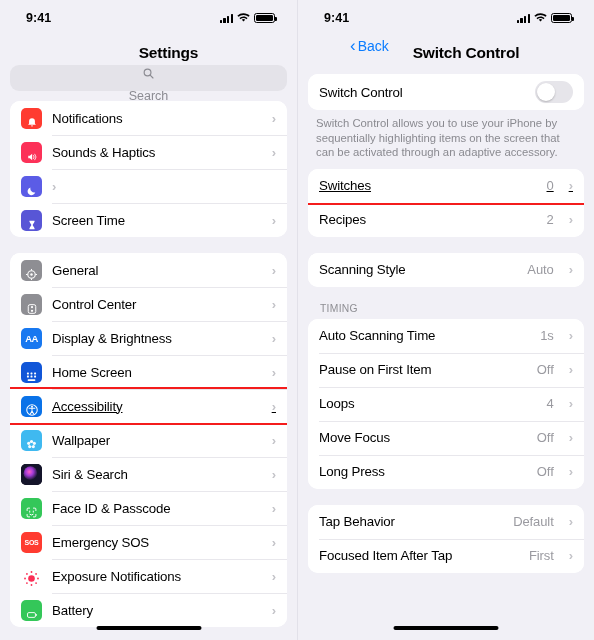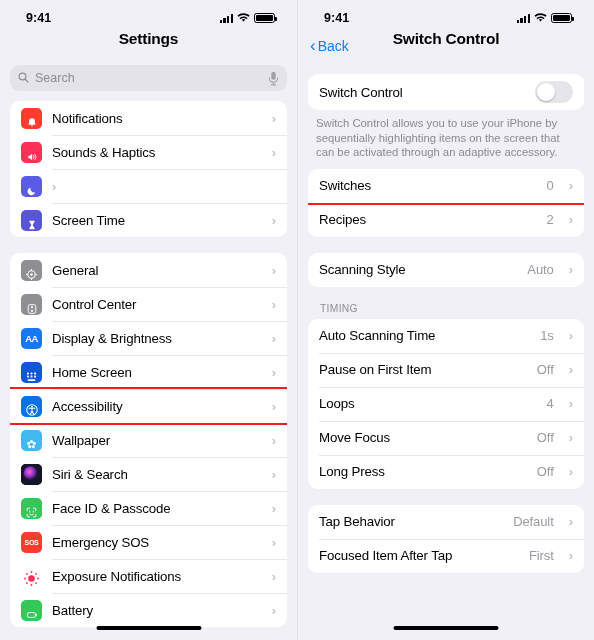--- a/index.html
+++ b/index.html
@@ -39,36 +39,36 @@
     border-radius: 2.6px; position: relative; padding: 1px;
   }
   .batt::after {
     content:""; position:absolute; right:-3px; top:3.2px;
     width:1.7px; height:4px; background:#000; border-radius:0 1px 1px 0;
   }
   .batt span { display:block; height:100%; width:100%; background:#000; border-radius:1.2px; }
 
   
   .navbar {
-    height: 32px; display: flex; align-items: flex-start;
-    justify-content: center; position: relative;
+    height: 32px; display: flex; align-items: flex-end;
+    justify-content: center; position: relative; margin-left: 40px;
   }
   .nav-title { font-size: 15.5px; font-weight: bold; color: #000; letter-spacing: -.2px; }
   .back-btn {
     position: absolute; left: 12px; top: 50%; transform: translateY(-50%);
     display: flex; align-items: center; gap: 2px;
     color: #0a7cff; font-size: 14px; cursor: pointer;
   }
   .back-chev { font-size: 17px; line-height: 1; font-weight: 300; margin-top:-1px; }
 
   
   .search-wrap { padding: 3px 10px 10px 10px; }
   .search-bar {
     height: 26px; background: #e4e3e9; border-radius: 9px;
-    display: flex; align-items: center; padding: 0 8px; gap: 6px;
+    display: flex; align-items: center; padding: 0 8px; gap: 6px; flex-direction: column;
   }
   .search-ph { font-size: 12.5px; color: #8c8c93; flex: 1; }
   .mic-ic { width: 11px; height: 15px; opacity: .55; }
 
   
   .group {
     background: #ffffff; border-radius: 10px;
     margin: 0 10px 16px 10px; overflow: hidden;
   }
   .row {
@@ -104,21 +104,21 @@
     width: 38px; height: 22px; border-radius: 11px;
     background: #e6e5ea; position: relative; flex: none; cursor: pointer;
   }
   .toggle .knob {
     position: absolute; top: 1.6px; left: 1.6px;
     width: 18.8px; height: 18.8px; border-radius: 50%;
     background: #fff; box-shadow: 0 1px 2px rgba(0,0,0,.22);
   }
 
   
-  .hl { outline: 2.5px solid #f41c1c; outline-offset: 0px; z-index: 5; }
+  .hl { outline: 2.5px solid #f41c1c; outline-offset: 0px; z-index: 5; text-decoration: underline; }
 
   
   .home-ind {
     position: absolute; bottom: 10px; left: 50%;
     transform: translateX(-50%);
     width: 105px; height: 4.2px; border-radius: 3px; background: #000;
   }
   .glyph { position: relative; z-index: 2; display:flex; align-items:center; justify-content:center; width:100%; height:100%; }
   .sos-txt { font-size: 7px; font-weight: bold; letter-spacing: -.2px; }
 </style>

